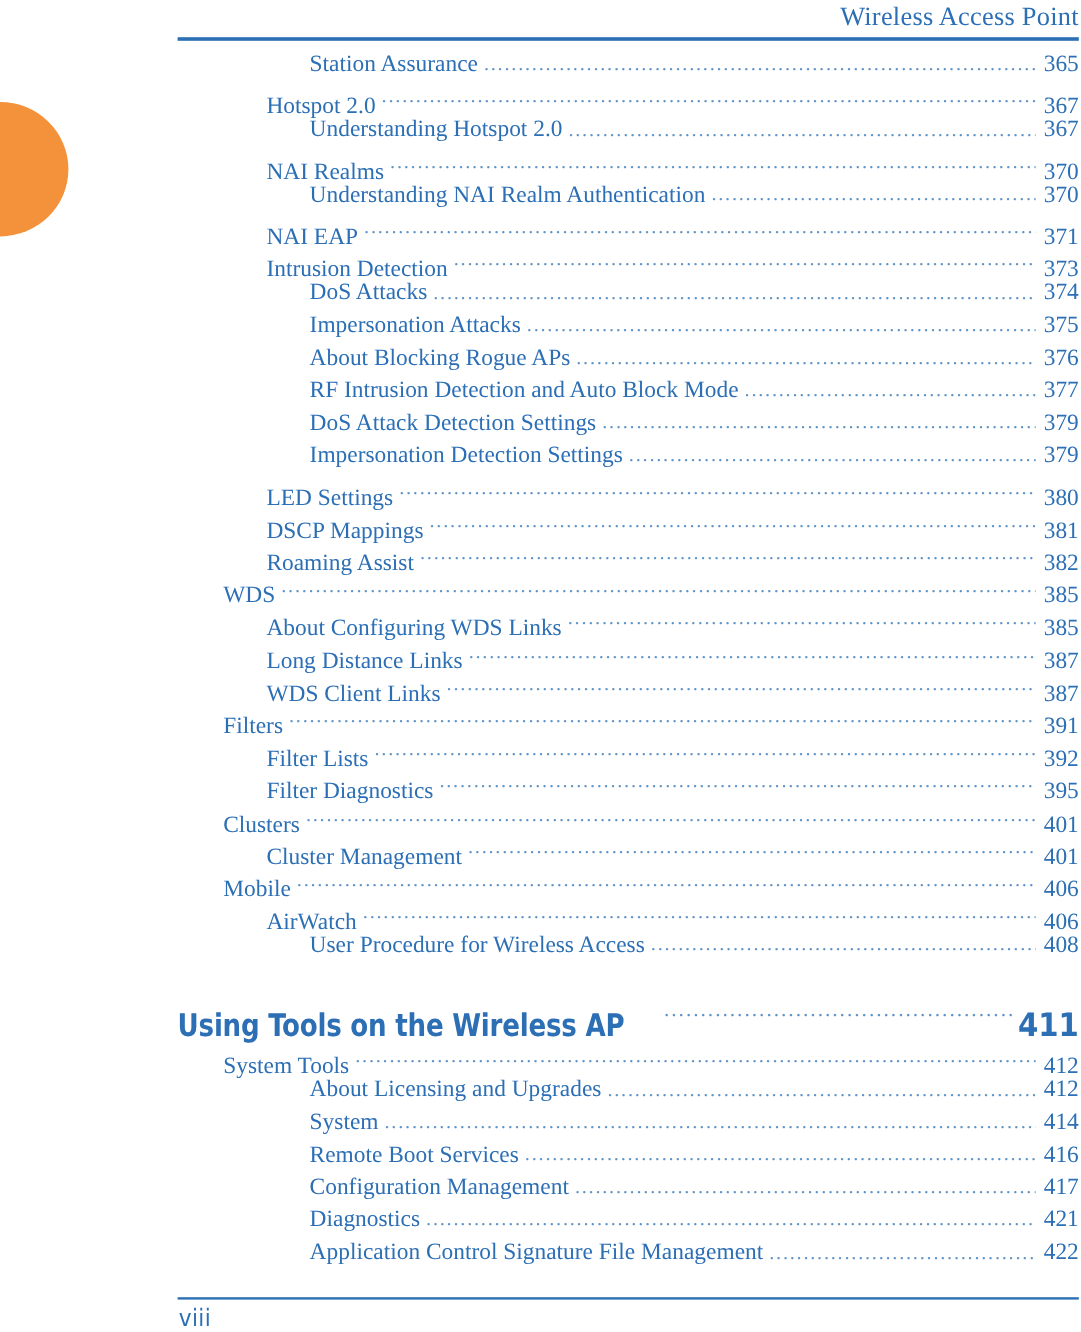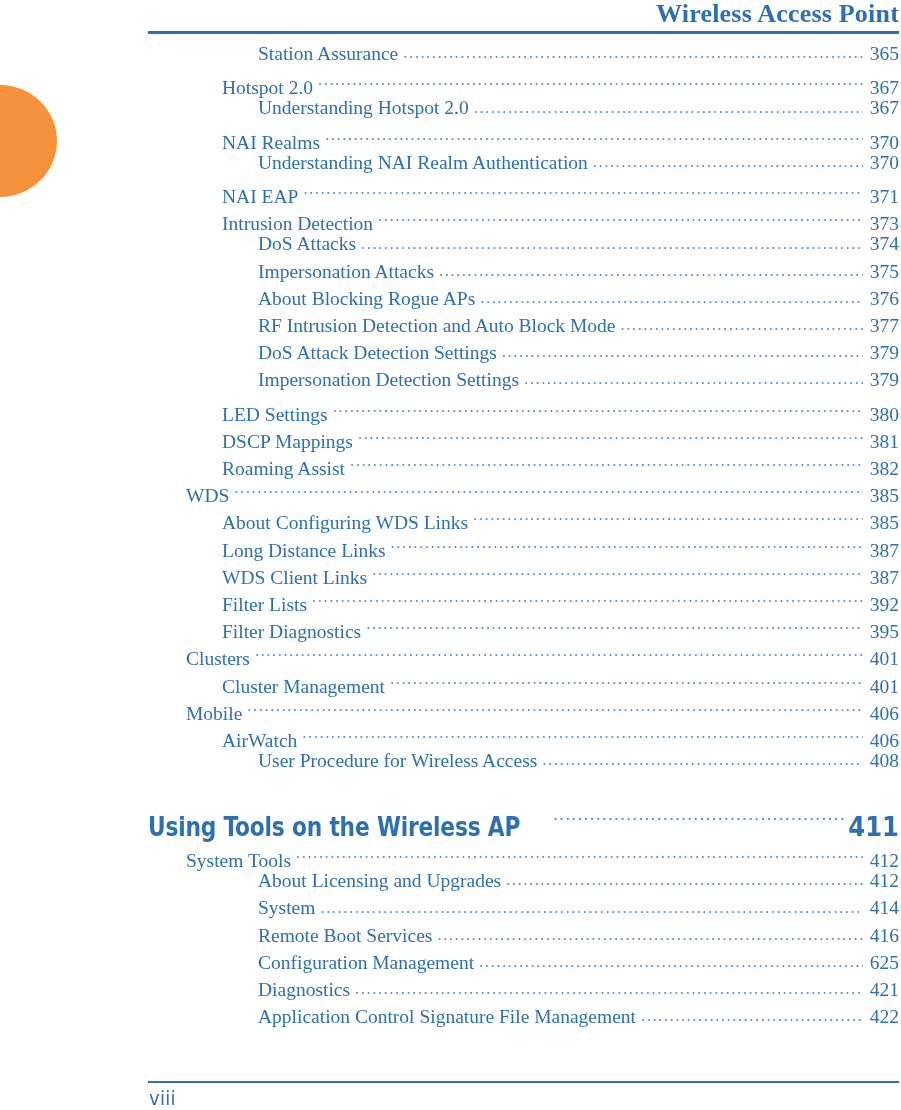--- a/index.html
+++ b/index.html
@@ -34,25 +34,24 @@
     position: absolute;
     left: 148px;
     right: 2px;
     top: 0;
     height: 34px;
   }
   .header-title {
     display: block;
     text-align: right;
     color: #2C6FB5;
-    font-size: 26px;
+    font-size: 22px;
     letter-spacing: 0.2px;
     line-height: 28px;
     white-space: nowrap;
-    font-weight: bold;
   }
   .header-rule {
     position: absolute;
     left: 148px;
     right: 2px;
     top: 31px;
     height: 3px;
     background: #2C6FB5;
   }
 
@@ -272,20 +271,25 @@
     <div class="toc-row lvl2">
       <span class="toc-title">Long Distance Links</span>
       <span class="toc-leader"></span>
       <span class="toc-page">387</span>
     </div>
     <div class="toc-row lvl2">
       <span class="toc-title">WDS Client Links</span>
       <span class="toc-leader"></span>
       <span class="toc-page">387</span>
     </div>
+    <div class="toc-row lvl1">
+      <span class="toc-title">Filters</span>
+      <span class="toc-leader"></span>
+      <span class="toc-page">391</span>
+    </div>
     <div class="toc-row lvl2">
       <span class="toc-title">Filter Lists</span>
       <span class="toc-leader"></span>
       <span class="toc-page">392</span>
     </div>
     <div class="toc-row lvl2">
       <span class="toc-title">Filter Diagnostics</span>
       <span class="toc-leader"></span>
       <span class="toc-page">395</span>
     </div>
@@ -337,21 +341,21 @@
       <span class="toc-page">414</span>
     </div>
     <div class="toc-row lvl3">
       <span class="toc-title">Remote Boot Services</span>
       <span class="toc-leader"></span>
       <span class="toc-page">416</span>
     </div>
     <div class="toc-row lvl3">
       <span class="toc-title">Configuration Management</span>
       <span class="toc-leader"></span>
-      <span class="toc-page">625</span>
+      <span class="toc-page">417</span>
     </div>
     <div class="toc-row lvl3">
       <span class="toc-title">Diagnostics</span>
       <span class="toc-leader"></span>
       <span class="toc-page">421</span>
     </div>
     <div class="toc-row lvl3">
       <span class="toc-title">Application Control Signature File Management</span>
       <span class="toc-leader"></span>
       <span class="toc-page">422</span>

